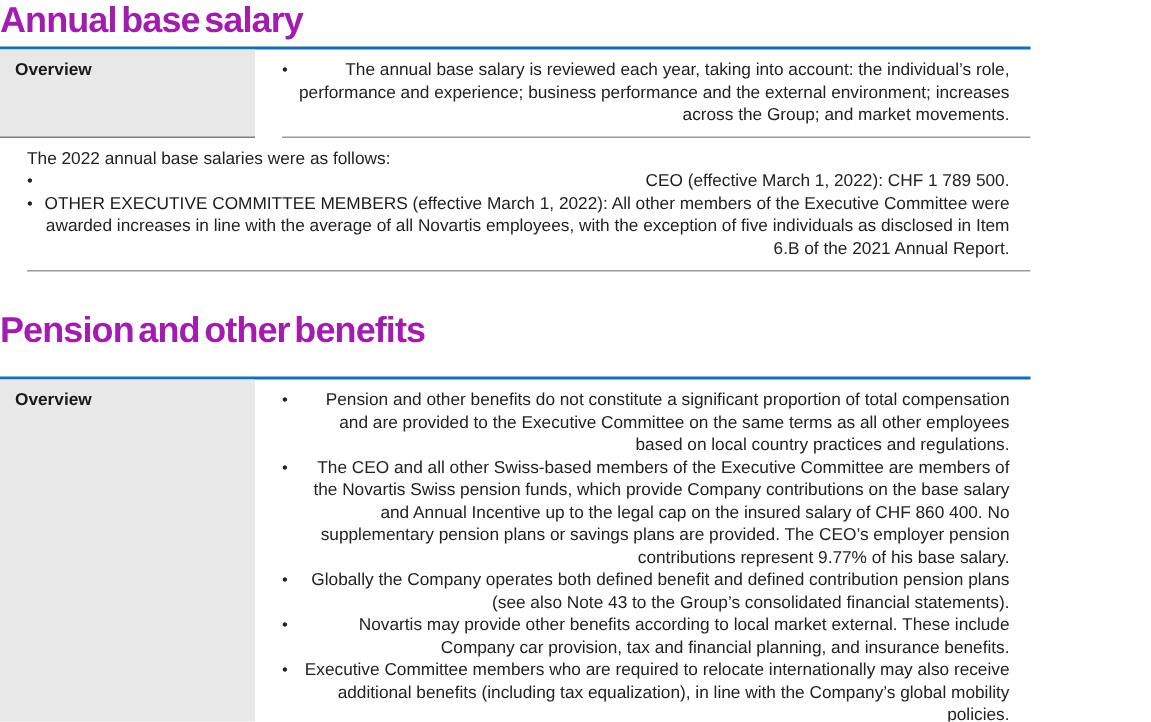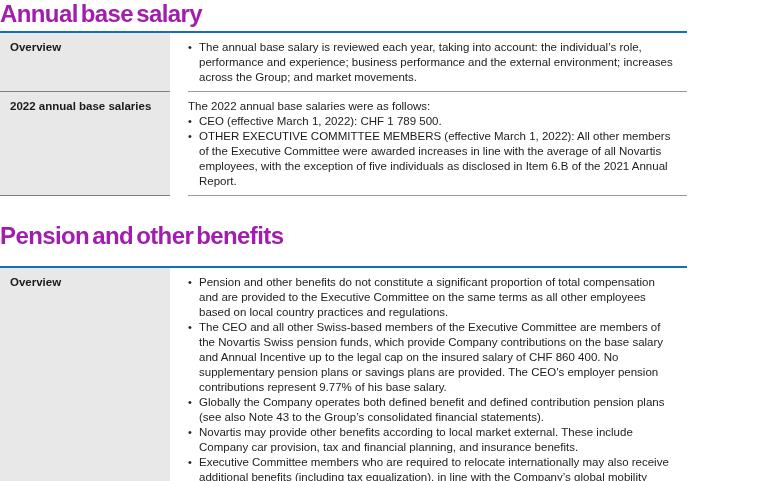--- a/index.html
+++ b/index.html
@@ -67,20 +67,21 @@
   .dot {
     flex: 0 0 11px;
     width: 11px;
     font-size: 11px;
     line-height: 15px;
     color: #222222;
   }
   .bt {
     margin: 0;
     flex: 1 1 auto;
+    text-align: right;
   }
   .bt b {
     font-weight: 400;
     color: #1a1a1a;
   }
 </style>
 </head>
 <body>
 
 <h1 class="section-title">Annual base salary</h1>
@@ -89,21 +90,20 @@
   <div class="row">
     <div class="cell-label">Overview</div>
     <div class="cell-body">
       <div class="bullet">
         <span class="dot">•</span>
         <p class="bt"><span>The annual base salary is reviewed each year, taking into account: the individual’s role, performance and experience; business performance and the external environment; increases across the Group; and market movements.</span></p>
       </div>
     </div>
   </div>
   <div class="row">
-    <div class="cell-label">2022 annual base salaries</div>
     <div class="cell-body">
       <p class="intro">The 2022 annual base salaries were as follows:</p>
       <div class="bullet">
         <span class="dot">•</span>
         <p class="bt"><b>CEO</b><span> (effective March 1, 2022): CHF 1 789 500.</span></p>
       </div>
       <div class="bullet">
         <span class="dot">•</span>
         <p class="bt"><b>OTHER EXECUTIVE COMMITTEE MEMBERS</b><span> (effective March 1, 2022): All other members of the Executive Committee were awarded increases in line with the average of all Novartis employees, with the exception of five individuals as disclosed in Item 6.B of the 2021 Annual Report.</span></p>
       </div>

